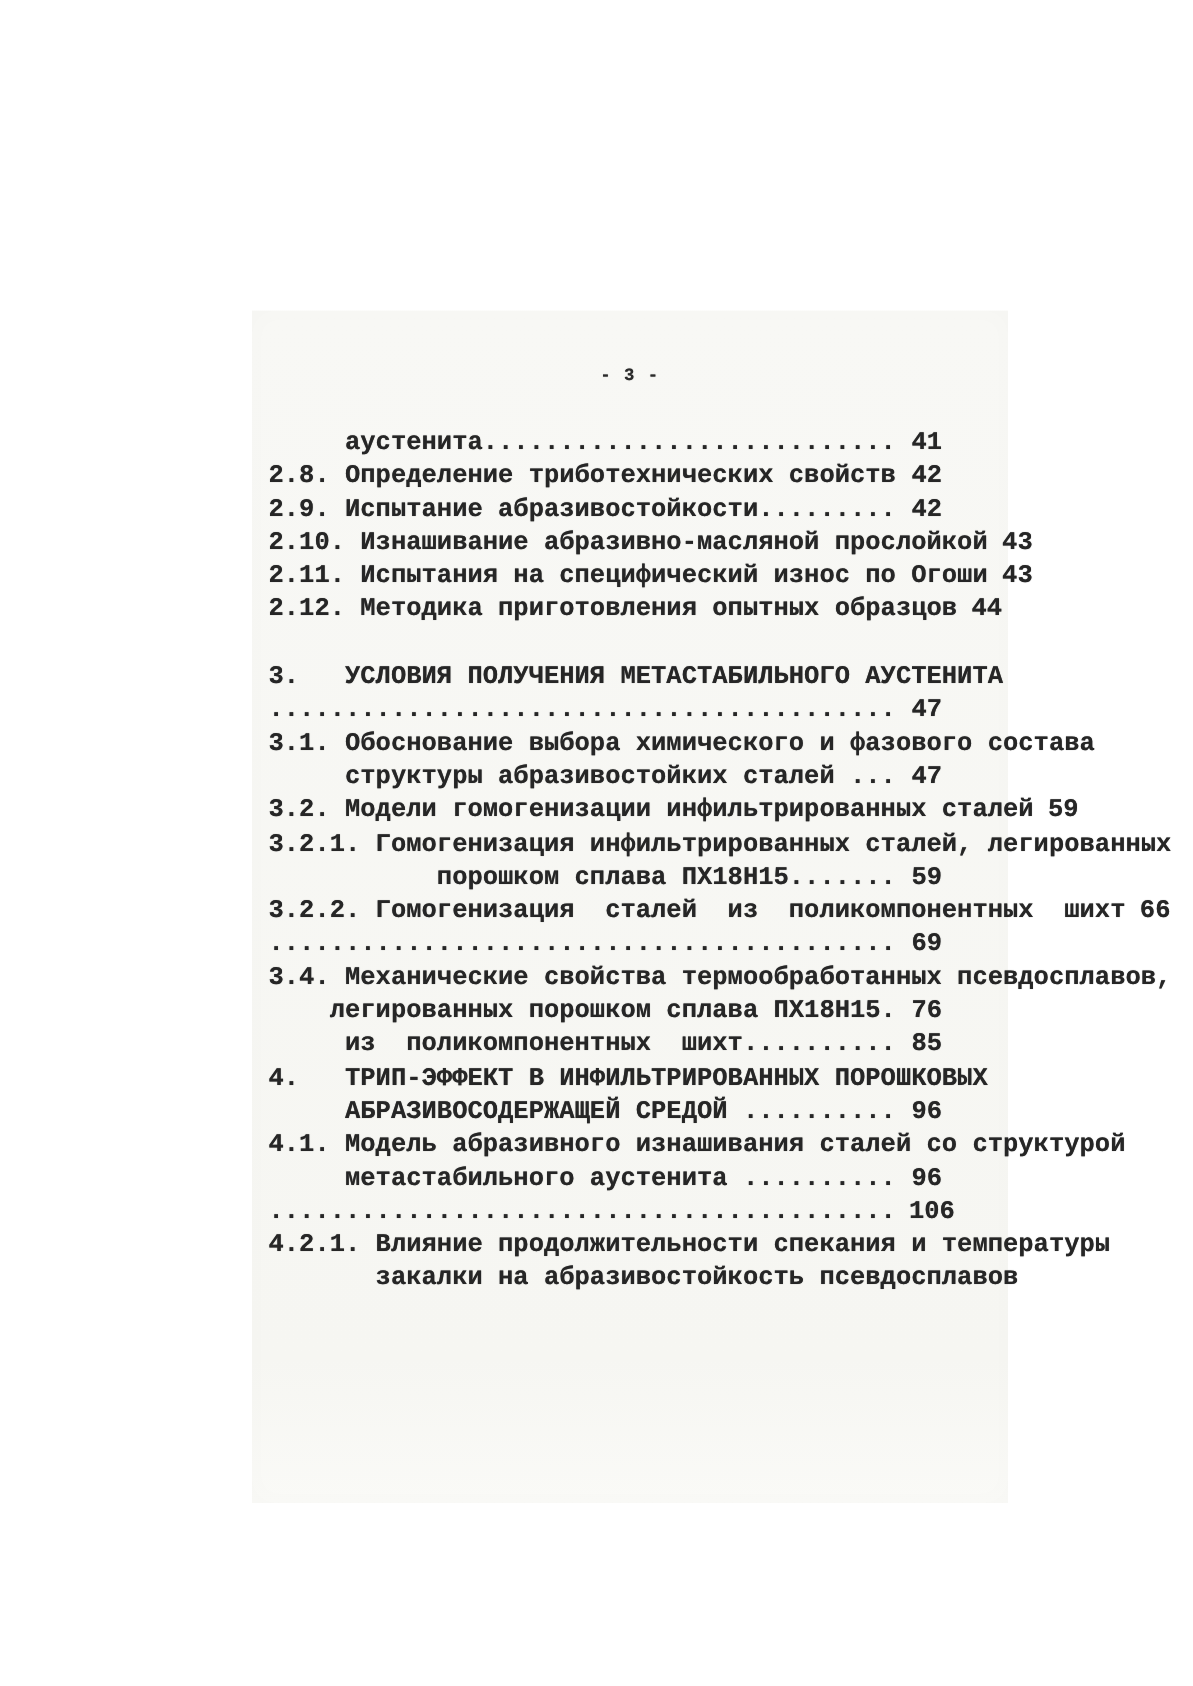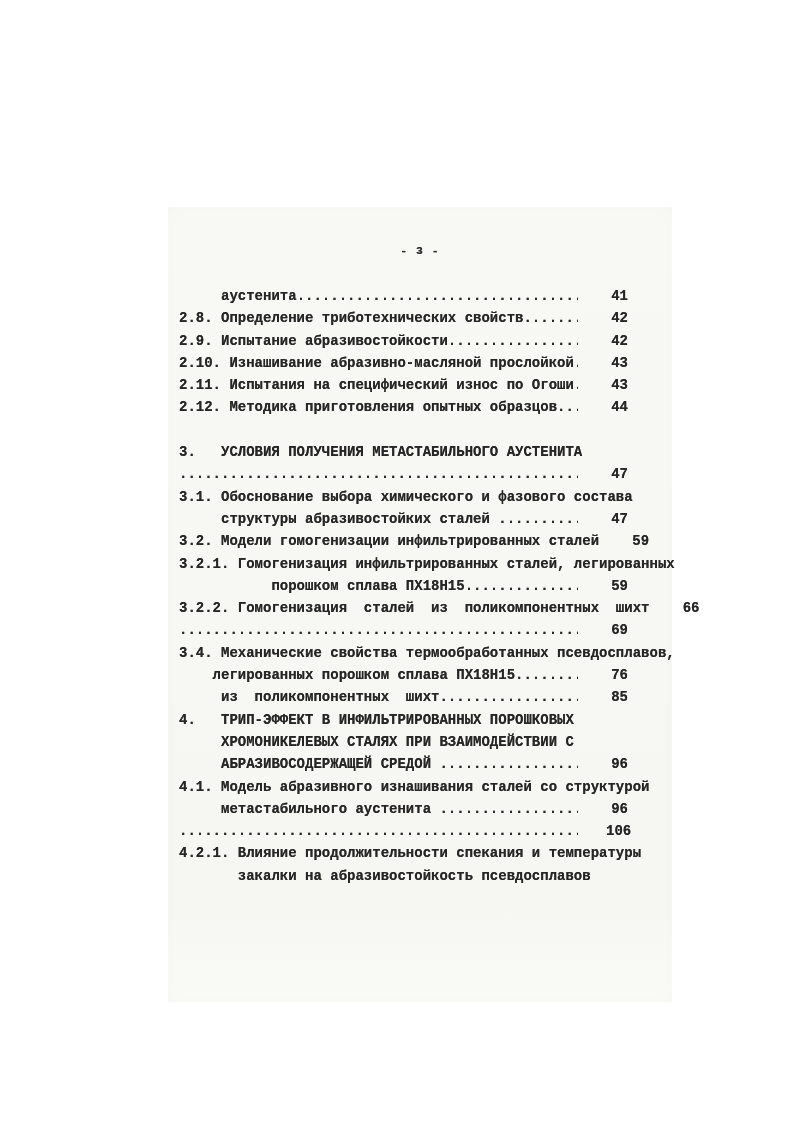--- a/index.html
+++ b/index.html
@@ -41,38 +41,38 @@
     position: absolute;
     top: 78px;
     left: 11px;
     right: 44px;
   }
   .toc-row {
     display: flex;
     align-items: center;
     height: 22.3px;
     line-height: 22.3px;
-    font-size: 14px;
+    font-size: 17px;
     font-weight: 700;
     color: #262626;
     text-shadow: 0 0 0.5px rgba(40,40,40,0.75);
   }
   .toc-text {
     flex: 0 0 auto;
     white-space: pre;
   }
   .toc-dots {
     flex: 1 1 0;
     overflow: hidden;
     white-space: pre;
   }
   .toc-page {
     flex: 0 0 auto;
     width: 22px;
-    margin-left: 28px;
+    margin-left: 8px;
     text-align: right;
     white-space: pre;
   }
   .invisible {
     visibility: hidden;
   }
 </style>
 </head>
 <body>
 
@@ -171,25 +171,20 @@
     <span class="toc-text">     из  поликомпонентных  шихт</span>
     <span class="toc-dots">........................................................................................</span>
     <span class="toc-page">85</span>
   </div>
       <div class="toc-row">
     <span class="toc-text">4.   ТРИП-ЭФФЕКТ В ИНФИЛЬТРИРОВАННЫХ ПОРОШКОВЫХ</span>
     <span class="toc-dots invisible">........................................................................................</span>
     <span class="toc-page"></span>
   </div>
       <div class="toc-row">
-    <span class="toc-text">     ХРОМОНИКЕЛЕВЫХ СТАЛЯХ ПРИ ВЗАИМОДЕЙСТВИИ С</span>
-    <span class="toc-dots invisible">........................................................................................</span>
-    <span class="toc-page"></span>
-  </div>
-      <div class="toc-row">
     <span class="toc-text">     АБРАЗИВОСОДЕРЖАЩЕЙ СРЕДОЙ </span>
     <span class="toc-dots">........................................................................................</span>
     <span class="toc-page">96</span>
   </div>
       <div class="toc-row">
     <span class="toc-text">4.1. Модель абразивного изнашивания сталей со структурой</span>
     <span class="toc-dots invisible">........................................................................................</span>
     <span class="toc-page"></span>
   </div>
       <div class="toc-row">

